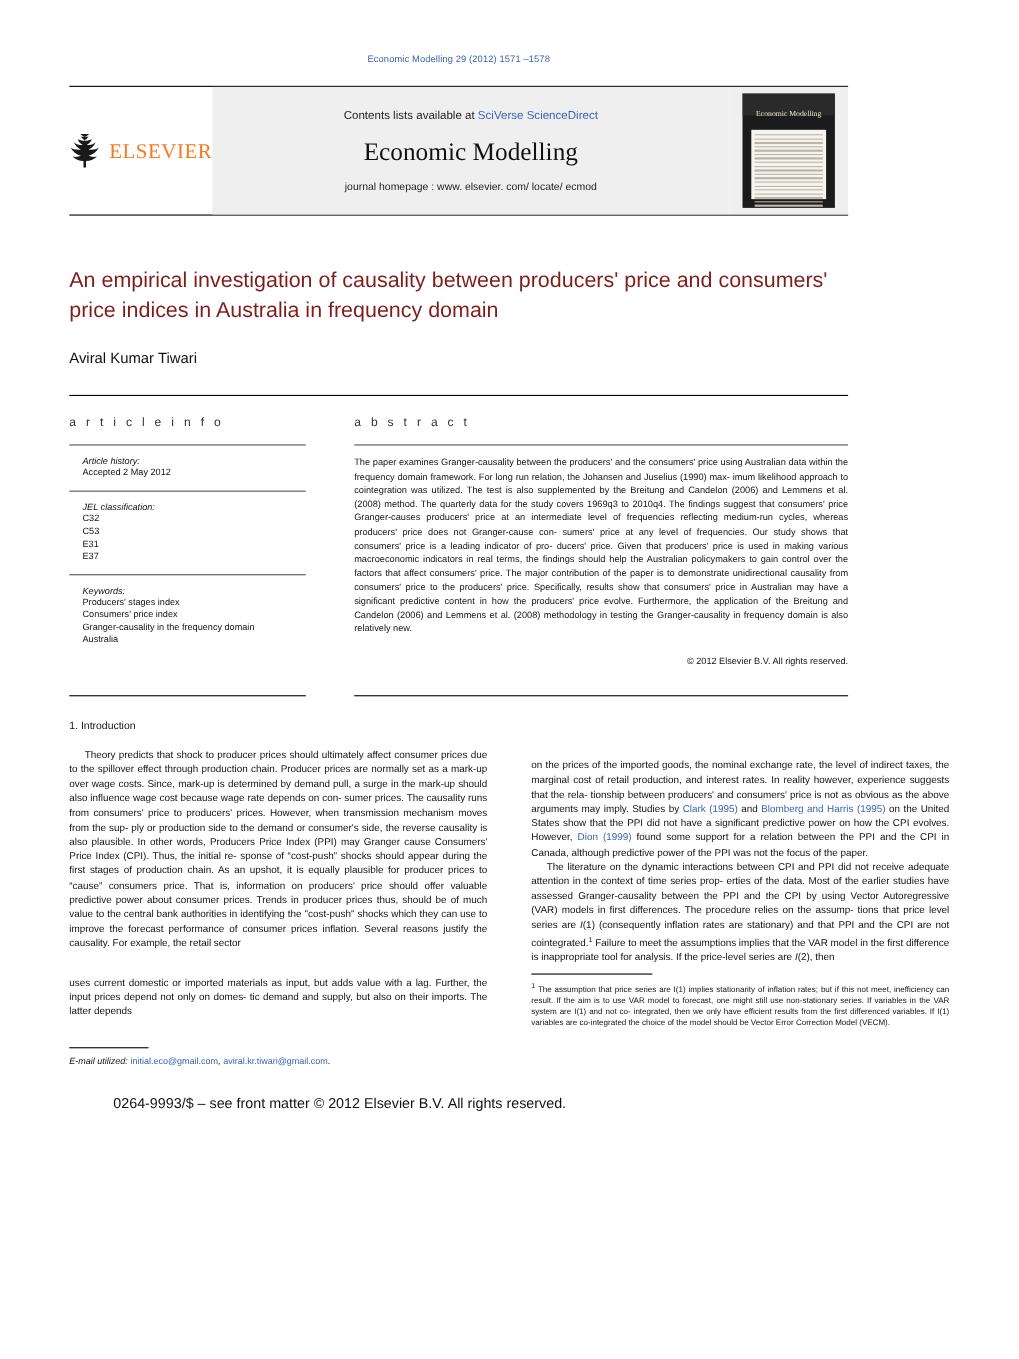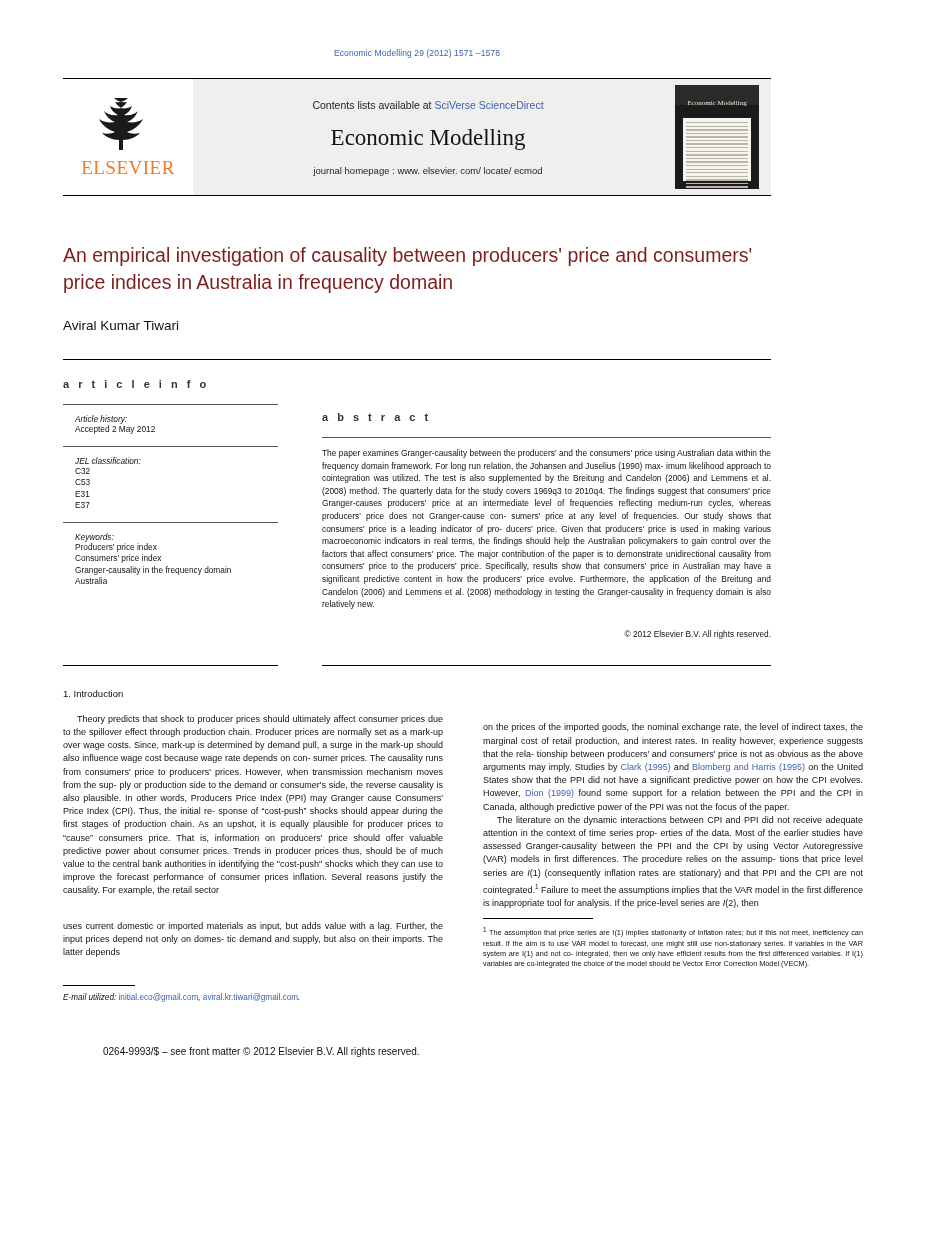--- a/index.html
+++ b/index.html
@@ -32,21 +32,20 @@
   .masthead {
     display: flex;
     align-items: stretch;
     height: 118px;
     border-top: 1px solid #000;
     border-bottom: 1px solid #000;
   }
   .masthead-left {
     width: 130px;
     display: flex;
-    flex-direction: column;
     align-items: center;
     justify-content: center;
     flex: none;
   }
   .els-tree { width: 62px; height: 58px; }
   .els-word {
     font-family: "Liberation Serif", serif;
     font-size: 19px;
     letter-spacing: 0.5px;
     color: #f47a20;
@@ -128,27 +127,26 @@
   }
   .title-rule { border-top: 1px solid #000; margin-top: 26px; }
 
   
   .info-abstract {
     display: flex;
     gap: 44px;
     padding-top: 18px;
   }
   .col-info { width: 215px; flex: none; }
-  .col-abstract { flex: 1 1 auto; margin-top: 33px; }
+  .col-abstract { flex: 1 1 auto; }
   .sec-head {
     font-size: 11px;
     letter-spacing: 3px;
     color: #333;
     margin-bottom: 14px;
-    font-weight: bold;
   }
   .thin-rule { border-top: 1px solid #555; margin: 10px 0 9px 0; }
   .info-label {
     font-size: 8.3px;
     font-style: italic;
     color: #111;
     margin: 0;
   }
   .info-text { font-size: 8.3px; color: #111; margin: 0; line-height: 11.5px; }
   .info-group { margin-bottom: 0; margin-left: 12px; }
@@ -210,23 +208,23 @@
     color: #111;
     margin: 0;
   }
   sup { font-size: 6.4px; vertical-align: super; }
 
   
   .email-rule { width: 72px; border-top: 1px solid #000; margin: 26px 0 7px 0; }
   .email-line { font-size: 8.2px; font-style: italic; color: #111; }
   .email-line a { font-style: normal; }
   .issn {
-    font-size: 10px;
-    color: #111;
-    margin-top: 44px;
+    font-size: 13px;
+    color: #111;
+    margin-top: 26px;
     padding-left: 40px;
   }
 </style>
 </head>
 <body>
 
 <div class="page">
 
   <div class="running-head">Economic Modelling 29 (2012) 1571 –1578</div>
 
@@ -296,21 +294,21 @@
       <div class="info-group">
         <p class="info-label">JEL classification:</p>
         <p class="info-text">C32</p>
         <p class="info-text">C53</p>
         <p class="info-text">E31</p>
         <p class="info-text">E37</p>
       </div>
       <div class="thin-rule"></div>
       <div class="info-group">
         <p class="info-label">Keywords:</p>
-        <p class="info-text">Producers' price index</p>
+        <p class="info-text">Producers' stages index</p>
         <p class="info-text">Consumers' price index</p>
         <p class="info-text">Granger-causality in the frequency domain</p>
         <p class="info-text">Australia</p>
       </div>
     </div>
 
     <div class="col-abstract">
       <div class="sec-head">a b s t r a c t</div>
       <div class="thin-rule"></div>
       <p class="abstract-body">The paper examines Granger-causality between the producers' and the consumers' price using Australian data within the frequency domain framework. For long run relation, the Johansen and Juselius (1990) max- imum likelihood approach to cointegration was utilized. The test is also supplemented by the Breitung and Candelon (2006) and Lemmens et al. (2008) method. The quarterly data for the study covers 1969q3 to 2010q4. The findings suggest that consumers' price Granger-causes producers' price at an intermediate   level of frequencies reflecting medium-run cycles, whereas producers' price does not Granger-cause con- sumers' price at any level of frequencies. Our study shows that consumers' price is a leading indicator of pro- ducers' price. Given that producers' price is used in making various macroeconomic indicators in real terms, the findings should help the Australian policymakers to gain control over the factors that affect consumers' price. The major contribution of the paper is to demonstrate unidirectional  causality from consumers' price  to the producers' price. Specifically, results show that consumers' price in Australian may have a significant predictive content in how the producers' price evolve. Furthermore, the application of the Breitung and Candelon (2006) and Lemmens et al. (2008) methodology in testing the Granger-causality in frequency domain is also relatively new.</p>

